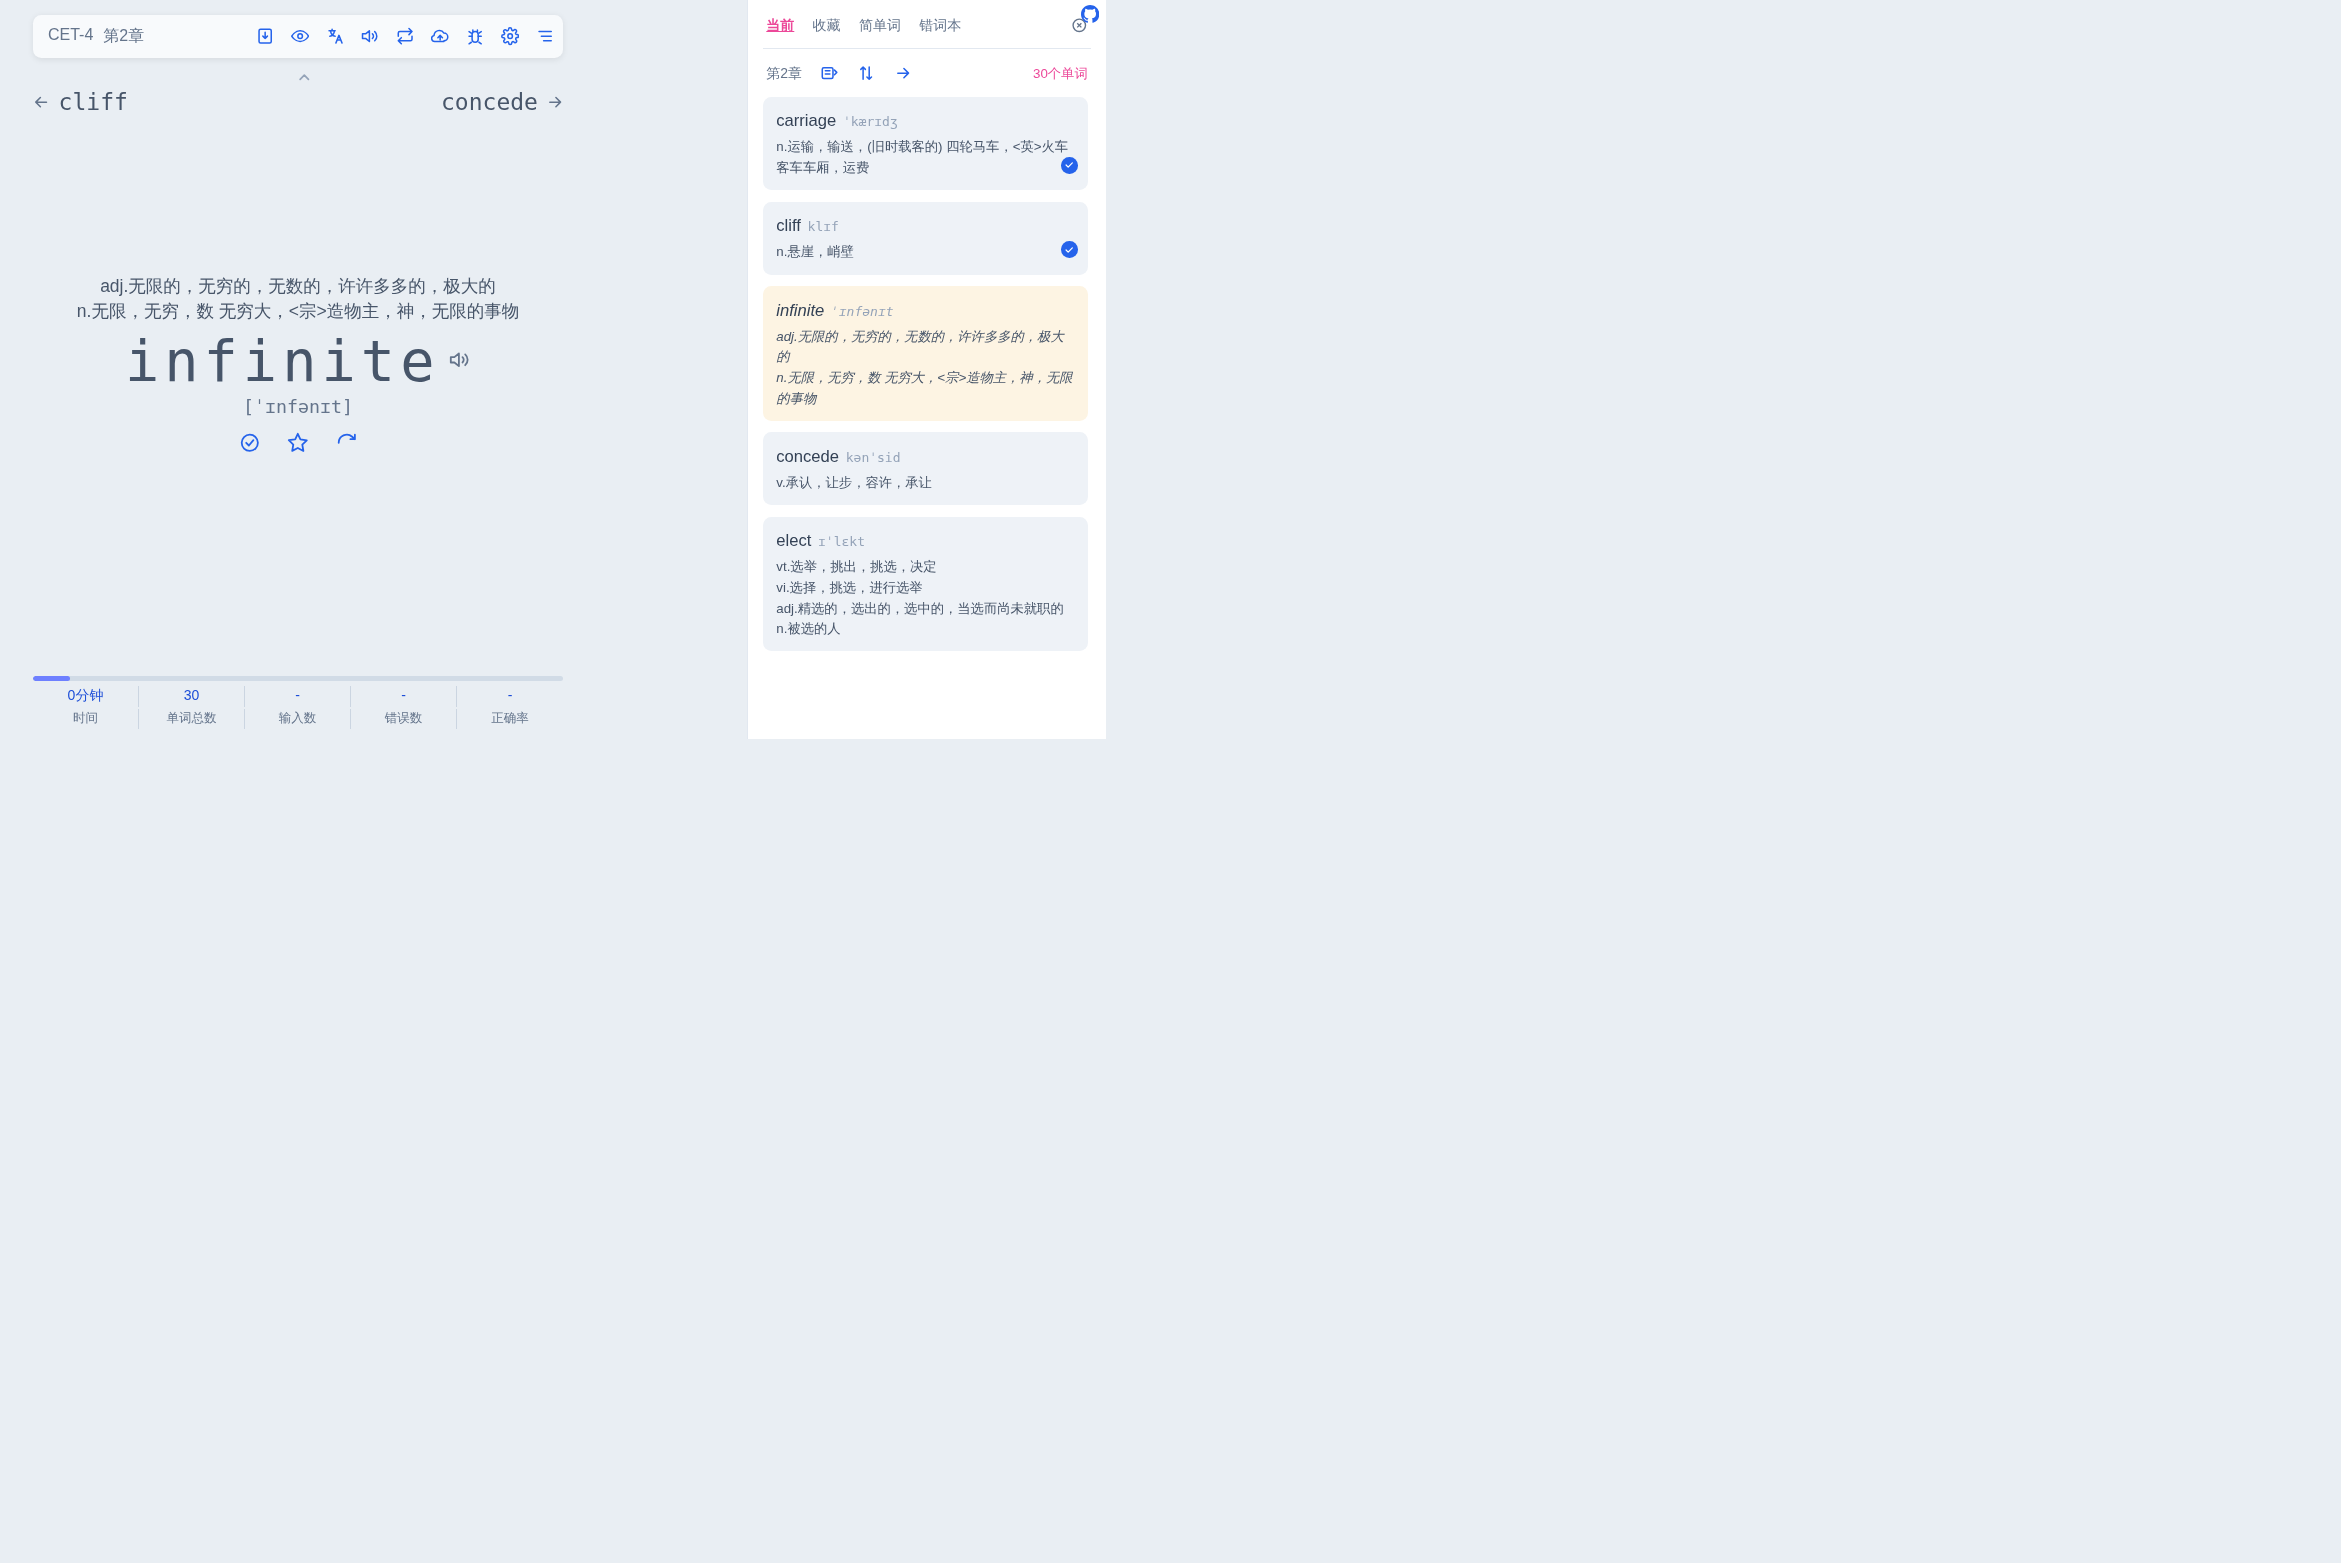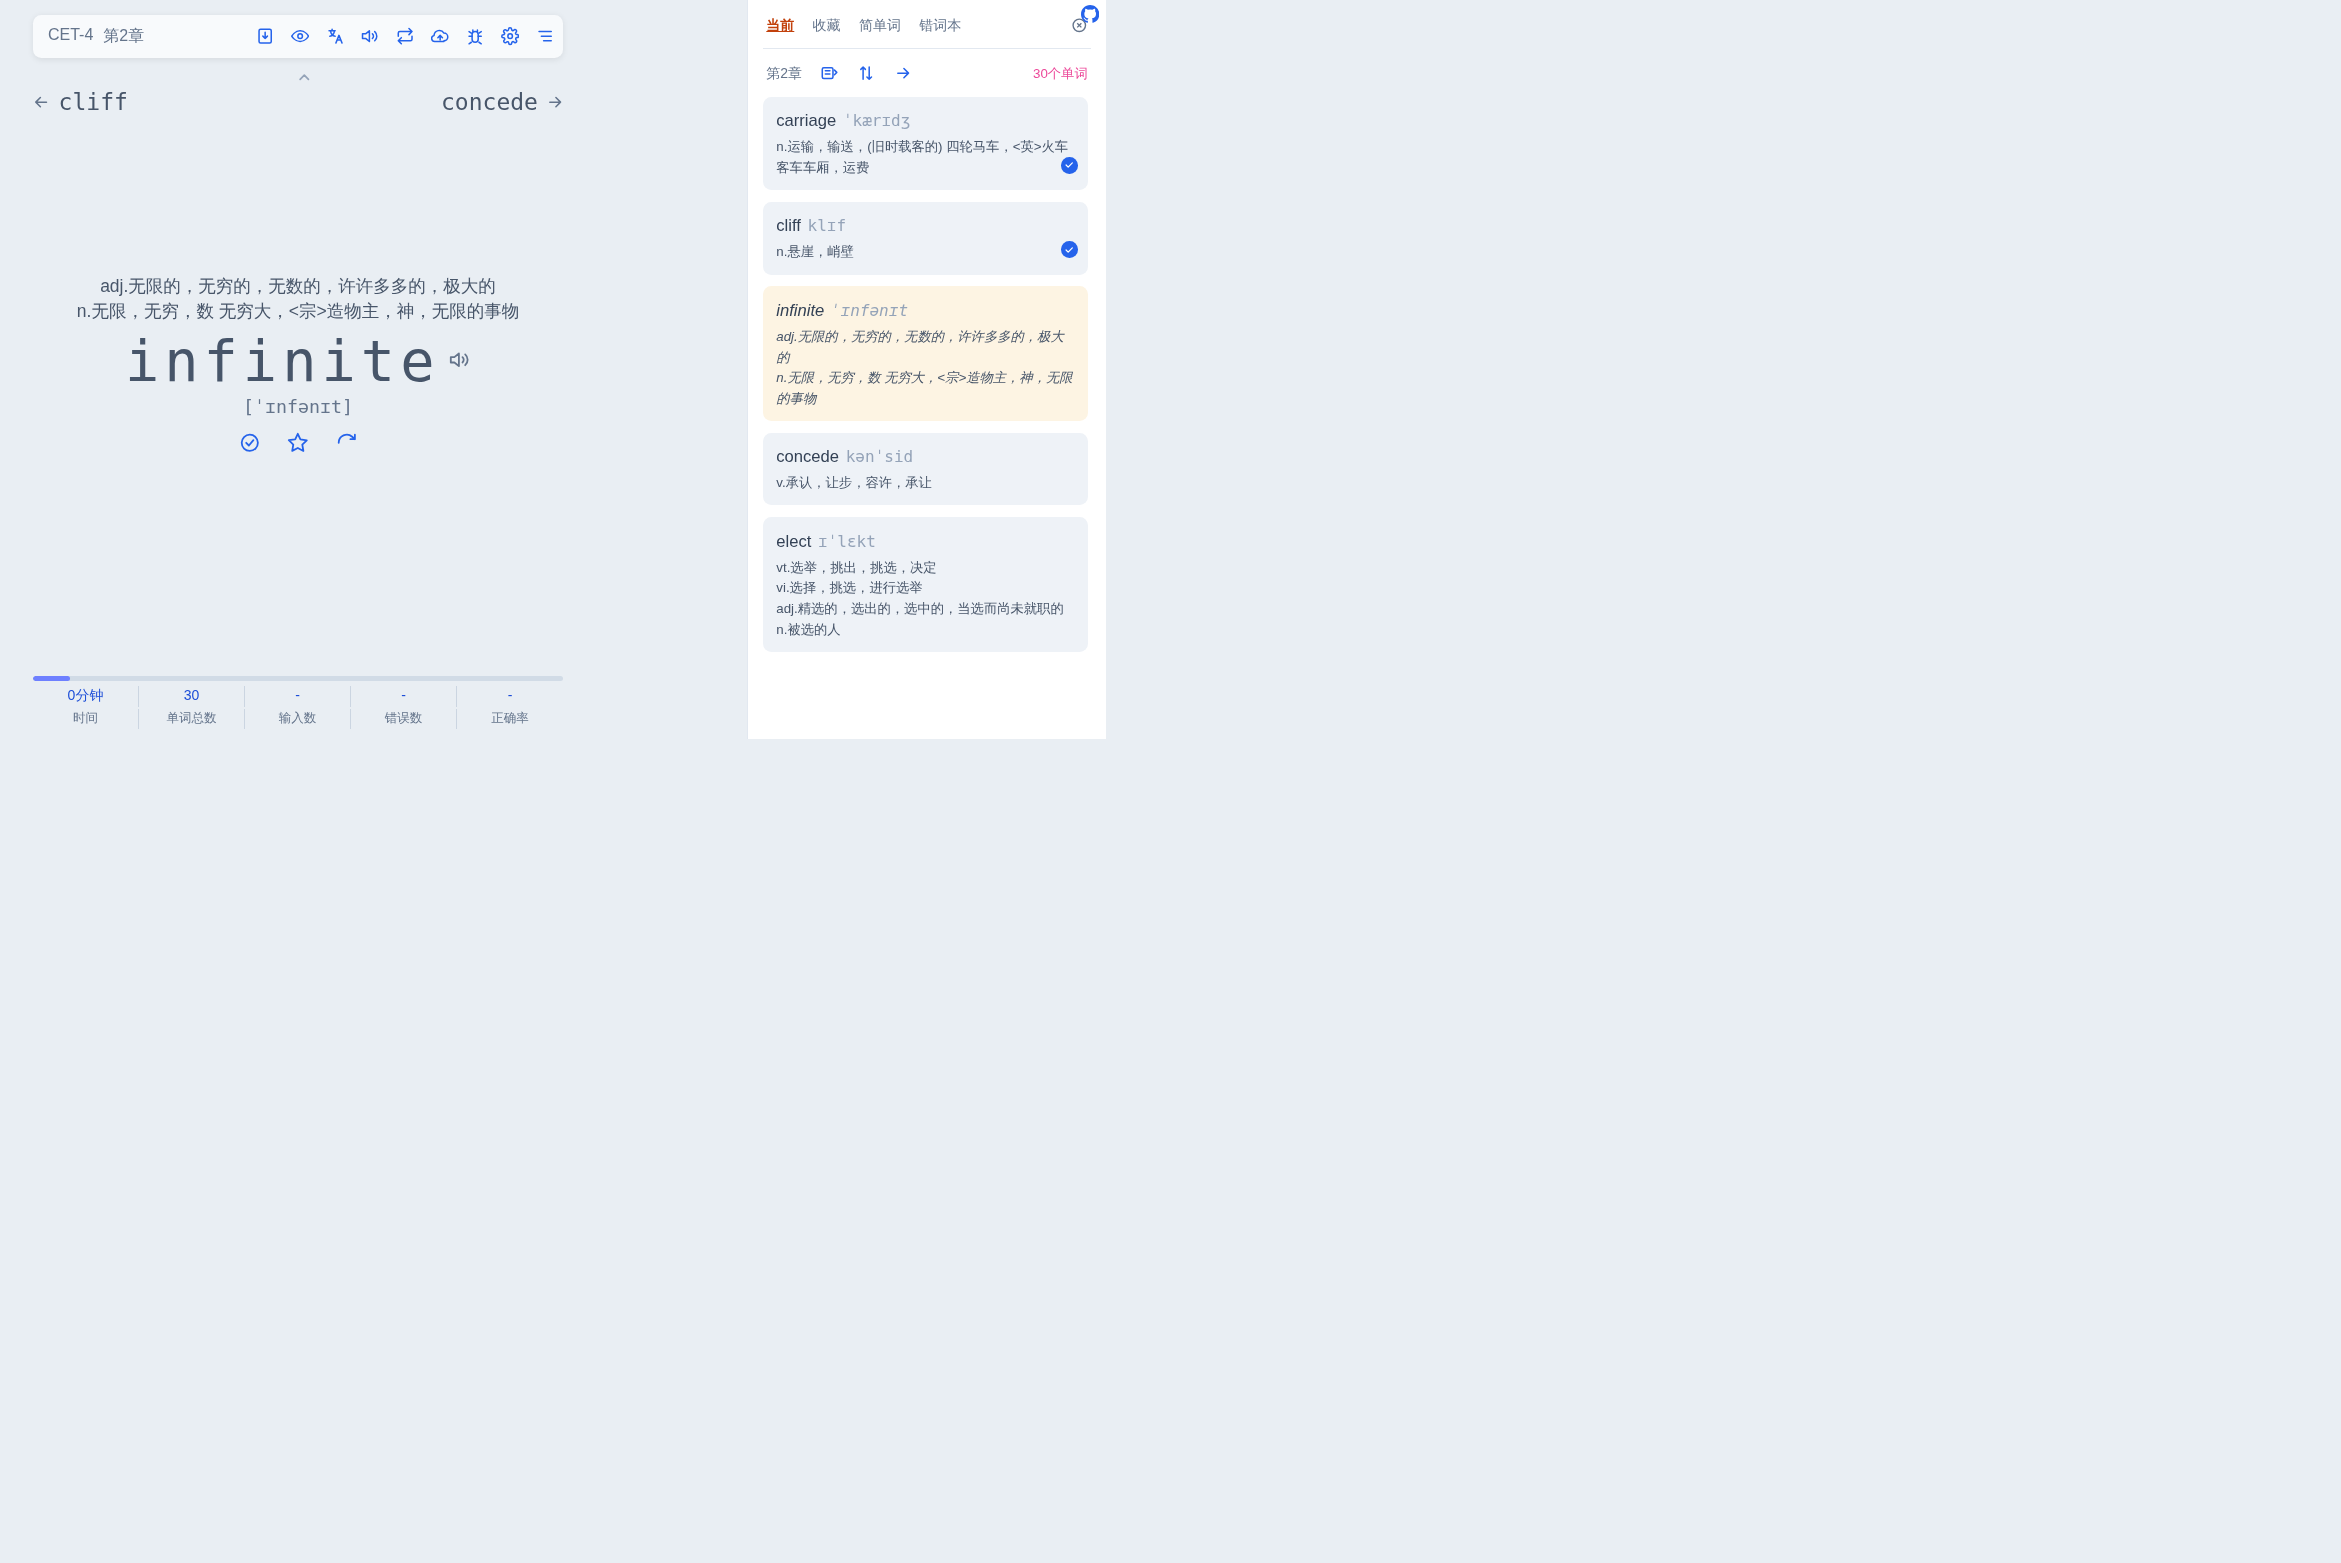--- a/index.html
+++ b/index.html
@@ -110,21 +110,21 @@
   .tabs {
     display:flex;
     gap:18.3px;
     align-items:center;
     font-size:14px;
     color:#64748b;
     padding:8.3px 3.3px 11.6px 3.3px;
     border-bottom:0.8px solid #e2e8f0;
   }
   .tabs .tab { cursor:pointer; }
-  .tabs .tab.active { color:#c2410c; font-weight:600;text-decoration:underline;}
+  .tabs .tab.active { color:#ec4899; font-weight:600;text-decoration:underline;}
   .tabs .spacer { flex:1;}
   .tabs .close { cursor:pointer; }
   .tabs .close svg{ width:16.6px; height:16.6px; stroke:#64748b; fill:none; stroke-width:2;}
   .subbar {
     display:flex;
     align-items:center;
     gap:18.3px;
     padding:15px 3.3px 11.6px 3.3px;
     font-size:14px;
     color:#64748b;
@@ -141,21 +141,21 @@
     padding:11.6px 13.3px;
     margin-bottom:11.6px;
     position:relative;
     font-size:13.3px;
     color:#475569;
     line-height:1.55;
   }
   .card.active { background:#fdf4e3;font-style:italic; }
   .card .hd { margin-bottom:3.3px;}
   .card .w { font-size:16.6px; color:#334155; font-weight:500;}
-  .card .p { font-family:"Consolas","Menlo",monospace; color:#94a3b8; font-size:16px; margin-left:6.7px;}
+  .card .p { font-family:"Consolas","Menlo",monospace; color:#94a3b8; font-size:13px; margin-left:6.7px;}
   .card .check { position:absolute; right:10px; bottom:16.6px; width:16.6px; height:16.6px; border-radius:50%; background:#2563eb; display:flex; align-items:center; justify-content:center;}
   .card .check svg{ width:10px; height:10px; stroke:#fff; fill:none; stroke-width:3; stroke-linecap:round; stroke-linejoin:round;}
 
 </style>
 </head>
 <body>
 
 <div class="toolbar">
   <div class="left">
     <span>CET-4</span>

